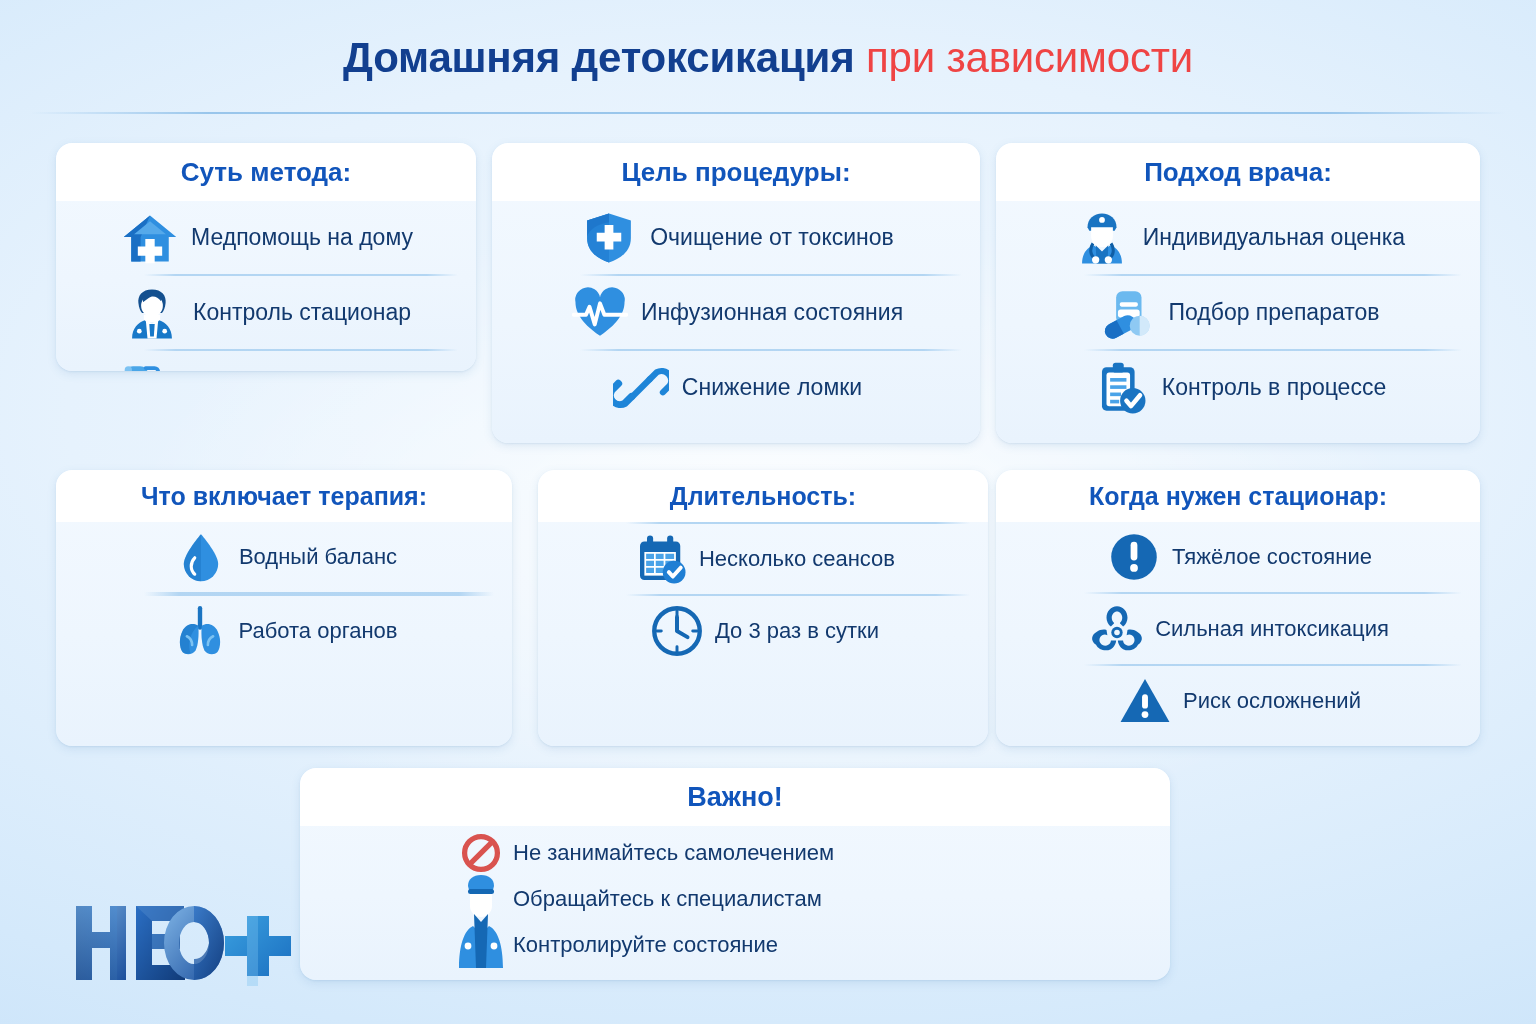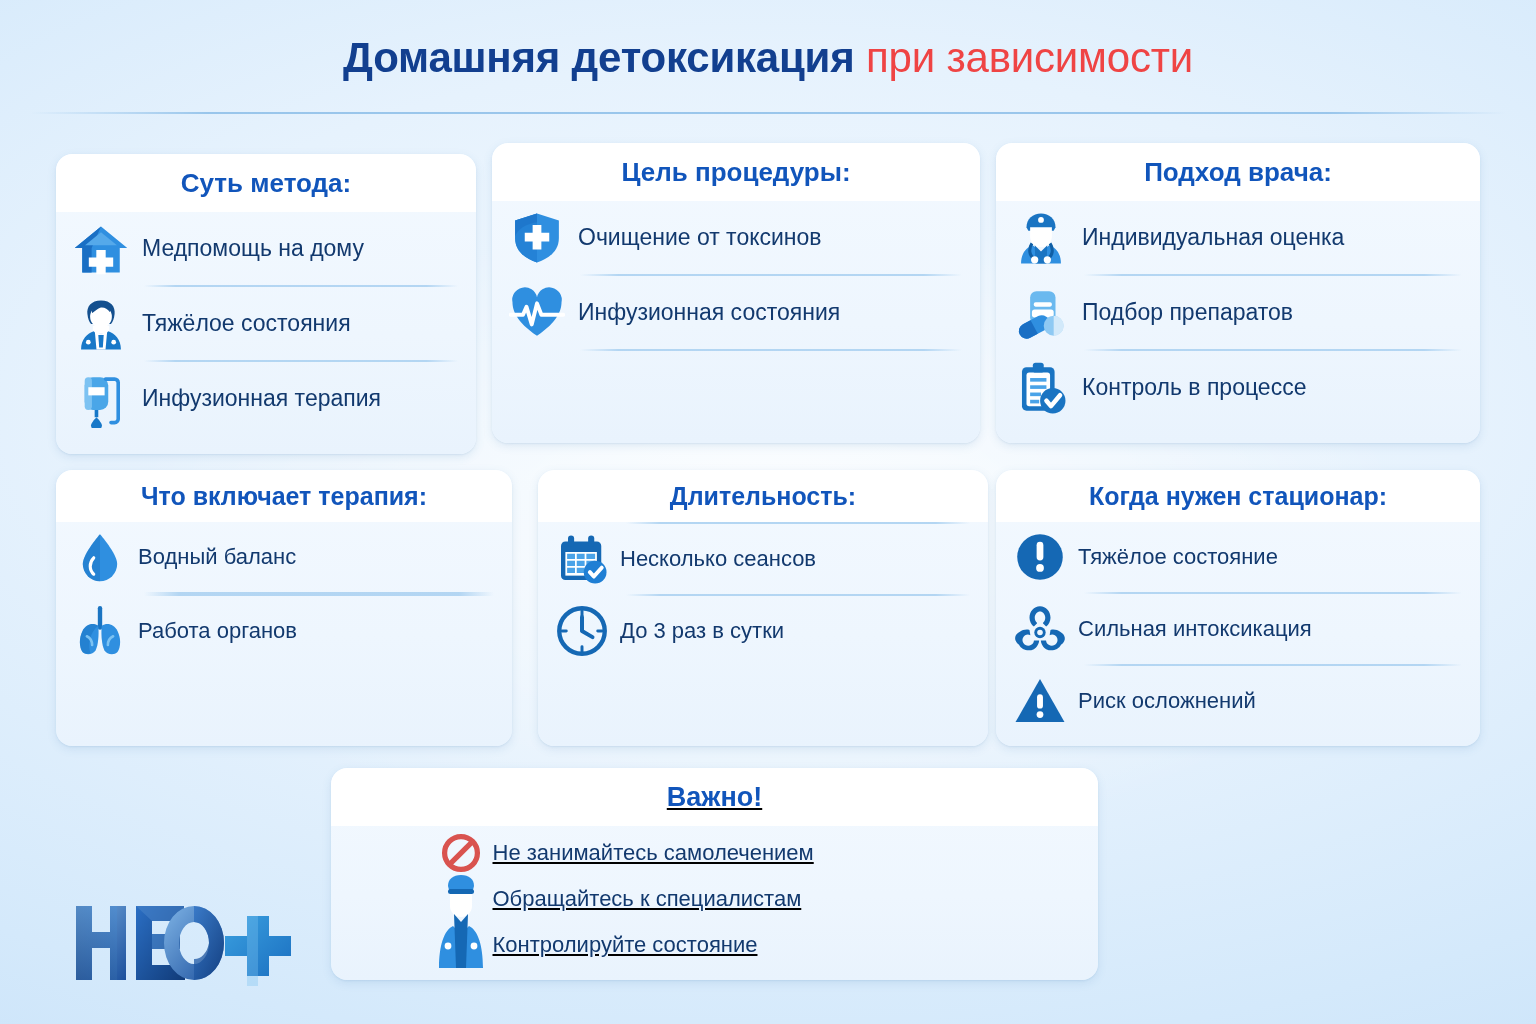--- a/index.html
+++ b/index.html
@@ -49,56 +49,57 @@
     color:#1155bb;
     display:flex;align-items:center;justify-content:center;
   }
   .card-body{
     padding:0 14px;
   }
 
   .row{
     display:flex;align-items:center;
     position:relative;
+    justify-content:center;
   }
   .row .ico{
     flex:0 0 auto;
     display:flex;align-items:center;justify-content:center;
   }
   .row .label{
     color:#12396e;
     white-space:nowrap;
   }
   .divider{
     height:2px;
     background:linear-gradient(to right, rgba(183,216,243,0) 0%, rgba(176,212,242,.95) 10%, rgba(176,212,242,.95) 90%, rgba(183,216,243,0) 100%);
     margin-left:74px;
     margin-right:4px;
   }
 
   
-  #card-sut   {left:56px;  top:154px; width:420px; height:300px;}
+  #card-sut   {left:56px;  top:143px; width:420px; height:228px;}
   #card-cel   {left:492px; top:143px; width:488px; height:300px;}
   #card-podhod{left:996px; top:143px; width:484px; height:300px;}
   #card-sut .card-head, #card-cel .card-head, #card-podhod .card-head{height:58px;font-size:26px;}
   #card-sut .row, #card-cel .row, #card-podhod .row{height:73px;}
   #card-sut .ico, #card-cel .ico, #card-podhod .ico{width:62px;height:62px;margin-right:10px;}
   #card-sut .label, #card-cel .label, #card-podhod .label{font-size:23px;}
 
   
   #card-terapia{left:56px;  top:470px; width:456px; height:276px;}
   #card-dlit   {left:538px; top:470px; width:450px; height:276px;}
   #card-stac   {left:996px; top:470px; width:484px; height:276px;}
   #card-terapia .card-head, #card-dlit .card-head, #card-stac .card-head{height:52px;font-size:25px;}
   #card-terapia .row, #card-dlit .row, #card-stac .row{height:70px;}
   #card-terapia .ico, #card-dlit .ico, #card-stac .ico{width:60px;height:60px;margin-right:8px;}
   #card-terapia .label, #card-dlit .label, #card-stac .label{font-size:22px;}
 
   
-  #card-vazhno{left:331px; top:768px; width:767px; height:212px;text-decoration:underline;}
+  #card-vazhno{left:300px; top:768px; width:870px; height:212px;}
   #card-vazhno .card-head{height:58px;font-size:27px;}
   #card-vazhno .imp-body{
     padding-top:4px;
     display:flex;flex-direction:column;align-items:center;
   }
   .imp-rows{position:relative;width:560px;margin:0 auto;}
   .imp-row{display:flex;align-items:center;height:46px;}
   .imp-row .ico{width:52px;height:46px;display:flex;align-items:center;justify-content:center;flex:0 0 auto;margin-right:6px;}
   .imp-row .label{font-size:22px;color:#12396e;white-space:nowrap;}
   .imp-doctor{
@@ -143,21 +144,21 @@
           <circle cx="32" cy="24" r="12" fill="#ffffff"></circle>
           <path d="M22 20 c0-9 4-13 10-13 c6 0 10 4 10 12 c-3-4-7-6-11-5 c-3 1-6 4-9 6z" fill="#14508f"></path>
           <path d="M23 34 h18 v8 h-18z" fill="#ffffff"></path>
           <path d="M10 60 c0-11 7-18 14-20 l8 8 l8-8 c7 2 14 9 14 20z" fill="#1878c8"></path>
           <path d="M25 38 l7 6 l7-6 l-2 22 h-10z" fill="#ffffff"></path>
           <path d="M29 44 h6 l-1 14 h-4z" fill="#1878c8"></path>
           <circle cx="18" cy="52" r="2.6" fill="#ffffff"></circle>
           <circle cx="46" cy="52" r="2.6" fill="#ffffff"></circle>
         </svg>
       </span>
-      <span class="label">Тяжёлое состояния</span>
+      <span class="label">Контроль стационар</span>
     </div>
     <div class="divider"></div>
 
     <div class="row">
       <span class="ico">
         <svg viewBox="0 0 64 64" width="58" height="58">
           <rect x="14" y="8" width="26" height="36" rx="9" fill="#4aa6e8"></rect>
           <rect x="14" y="8" width="8" height="36" rx="4" fill="#7cc2f2"></rect>
           <rect x="18" y="19" width="18" height="9" fill="#ffffff"></rect>
           <path d="M27 44 v8" stroke="#1878c8" stroke-width="4" fill="none"></path>
@@ -191,20 +192,35 @@
       <span class="ico">
         <svg viewBox="0 0 64 64" width="56" height="56">
           <path d="M32 58 C8 42 4 28 4 20 A14 14 0 0 1 32 14 A14 14 0 0 1 60 20 C60 28 56 42 32 58z" fill="#2f8fe0"></path>
           <path d="M2 34 h14 l4-9 l6 20 l6-24 l5 13 h25" stroke="#ffffff" stroke-width="4.5" fill="none" stroke-linejoin="round" stroke-linecap="round"></path>
         </svg>
       </span>
       <span class="label">Инфузионная состояния</span>
     </div>
     <div class="divider"></div>
 
+    <div class="row">
+      <span class="ico">
+        <svg viewBox="0 0 64 64" width="56" height="56">
+          <g stroke="#1e85d8" stroke-width="7" fill="none" stroke-linecap="round">
+            <path d="M22 42 L14 50 a11 11 0 0 1 -15 -15 L7 27"></path>
+            <path d="M42 22 L50 14 a11 11 0 0 1 15 15 L57 37"></path>
+            <path d="M22 42 L42 22" stroke-width="7"></path>
+          </g>
+          <g transform="translate(-3,-3)">
+            <path d="M24 44 L16 52 a11 11 0 0 1 -15 -15 L9 29" stroke="#1e85d8" stroke-width="7" fill="none" stroke-linecap="round"></path>
+          </g>
+        </svg>
+      </span>
+      <span class="label">Снижение ломки</span>
+    </div>
   </div>
 </div>
 
 <div class="card" id="card-podhod">
   <div class="card-head">Подход врача:</div>
   <div class="card-body">
 
     <div class="row">
       <span class="ico">
         <svg viewBox="0 0 64 64" width="58" height="58">

